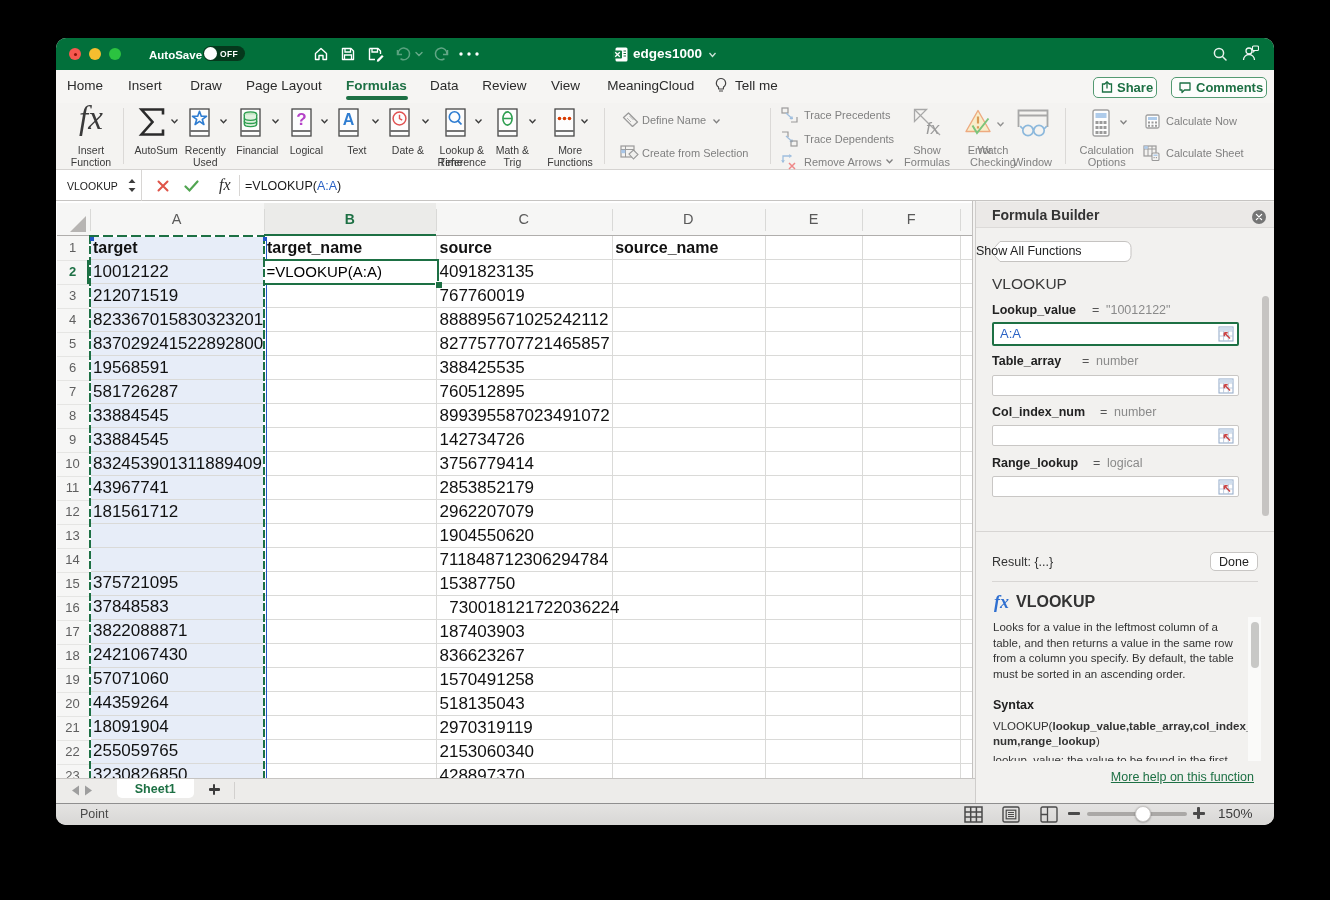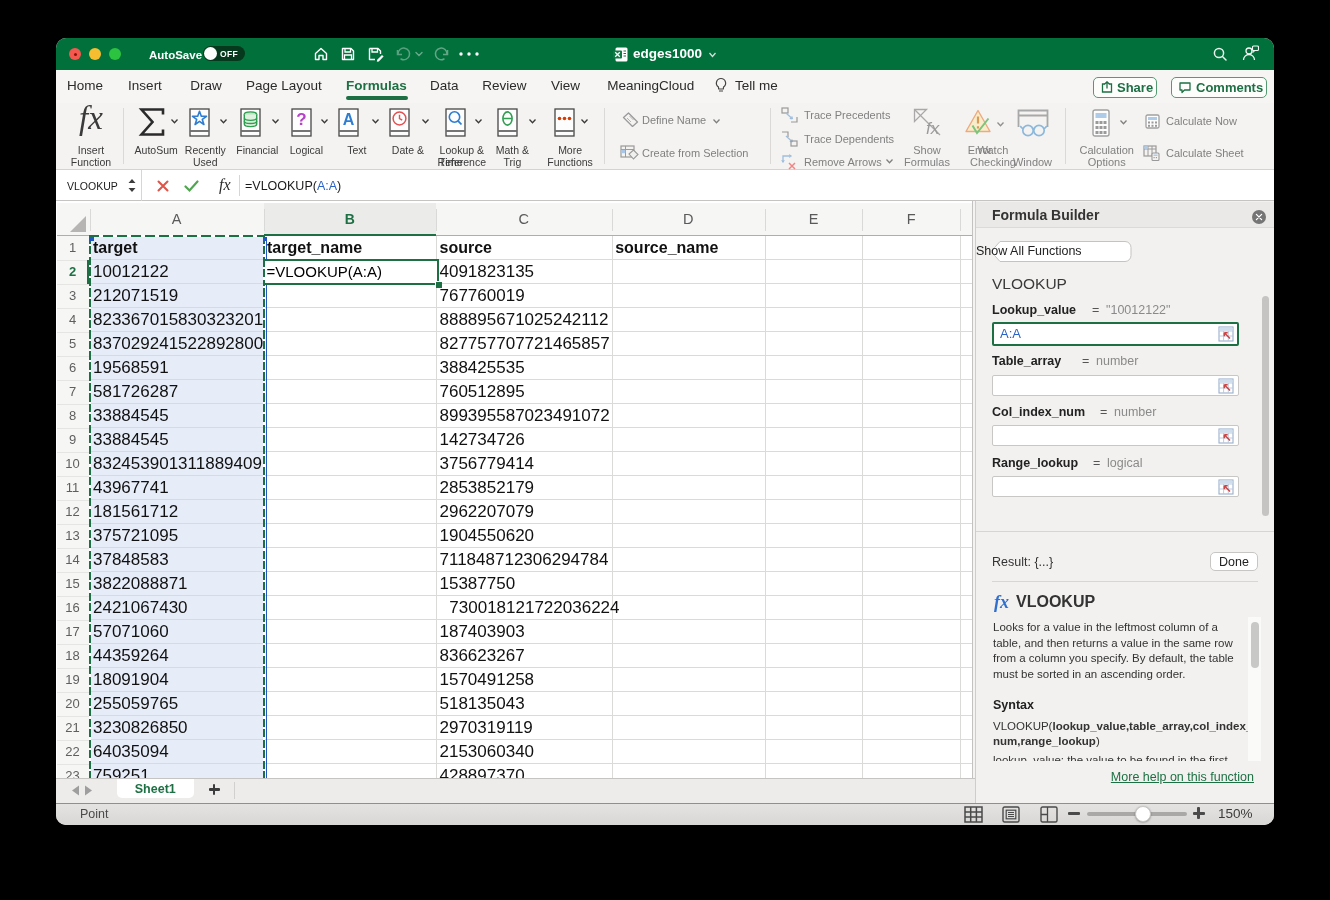--- a/index.html
+++ b/index.html
@@ -401,21 +401,21 @@
         <div style="height:24px;line-height:24px;">212071519</div>
         <div style="height:24px;line-height:24px;">823367015830323201</div>
         <div style="height:24px;line-height:24px;">837029241522892800</div>
         <div style="height:24px;line-height:24px;">19568591</div>
         <div style="height:24px;line-height:24px;">581726287</div>
         <div style="height:24px;line-height:24px;">33884545</div>
         <div style="height:24px;line-height:24px;">33884545</div>
         <div style="height:24px;line-height:24px;">832453901311889409</div>
         <div style="height:24px;line-height:24px;">43967741</div>
         <div style="height:24px;line-height:24px;">181561712</div>
-        <div style="height:24px;line-height:24px;">375721095</div>
+        <div style="height:24px;line-height:24px;margin-top:47px;">375721095</div>
         <div style="height:24px;line-height:24px;">37848583</div>
         <div style="height:24px;line-height:24px;">3822088871</div>
         <div style="height:24px;line-height:24px;">2421067430</div>
         <div style="height:24px;line-height:24px;">57071060</div>
         <div style="height:24px;line-height:24px;">44359264</div>
         <div style="height:24px;line-height:24px;">18091904</div>
         <div style="height:24px;line-height:24px;">255059765</div>
         <div style="height:24px;line-height:24px;">3230826850</div>
         <div style="height:24px;line-height:24px;">64035094</div>
         <div style="height:24px;line-height:24px;">759251</div>

